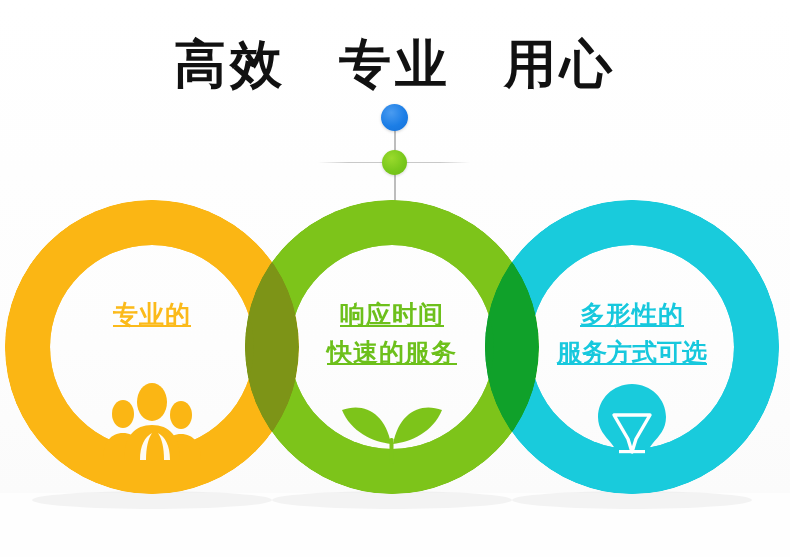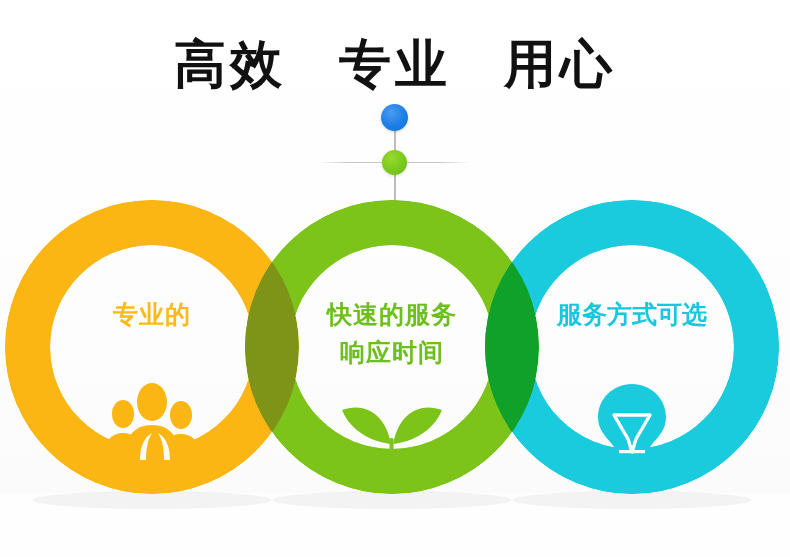--- a/index.html
+++ b/index.html
@@ -109,20 +109,21 @@
     text-align: center;
     pointer-events: none;
   }
   .circle-text {
     font-family: "DejaVu Sans", "Liberation Sans", sans-serif;
     font-size: 25px;
     font-weight: 700;
     line-height: 38px;
     letter-spacing: 1px;
     white-space: nowrap;
+    text-decoration: underline;
   }
   .circle-text.small {
     font-size: 25px;
     letter-spacing: 0px;
   }
   .c1 { left: 47px;  top: 296px; }
   .c2 { left: 287px; top: 296px; }
   .c3 { left: 527px; top: 296px; }
 
   .c1 .circle-text { color: #fbba1a; }
@@ -325,35 +326,36 @@
 
       <ellipse cx="55" cy="20" rx="15" ry="19" fill="#fbb614"></ellipse>
       <path d="M27 78 C27 54 38 43 55 43 C72 43 83 54 83 78 Z" fill="#fbb614"></path>
 
       <path d="M43 78 C43 63 48 55 55 51 C51 57 49 66 49 78 Z" fill="#ffffff" opacity="0.95"></path>
       <path d="M67 78 C67 66 65 57 61 51 C68 55 73 63 73 78 Z" fill="#ffffff" opacity="0.95"></path>
     </svg>
   </div>
 
   <div class="circle-content c2">
+    <div class="circle-text">响应时间</div>
     <div class="circle-text">快速的服务</div>
-    <div class="circle-text">响应时间</div>
   </div>
   <div class="icon-wrap i2">
     <svg width="118" height="88" viewBox="0 0 118 88">
 
       <path d="M58 66 C40 64 18 54 9 32 C30 24 52 34 58 66 Z" fill="#7dc41a"></path>
 
       <path d="M60 66 C78 64 100 54 109 32 C88 24 66 34 60 66 Z" fill="#7dc41a"></path>
 
       <rect x="56.5" y="60" width="4" height="26" rx="1.6" fill="#7dc41a"></rect>
     </svg>
   </div>
 
   <div class="circle-content c3">
+    <div class="circle-text">多形性的</div>
     <div class="circle-text small">服务方式可选</div>
   </div>
   <div class="icon-wrap i3">
     <svg width="96" height="84" viewBox="0 0 96 84">
 
       <path d="M48 2 C29 2 14 17 14 35 C14 47 21 54 27 61 C31 66 33 70 33 74 L63 74 C63 70 65 66 69 61 C75 54 82 47 82 35 C82 17 67 2 48 2 Z" fill="#19cbdc"></path>
 
       <path d="M30 33 L66 33 L52 57 L48 70 L44 57 Z" fill="none" stroke="#ffffff" stroke-width="3.4" stroke-linejoin="round"></path>
 
       <rect x="33" y="77" width="30" height="3.2" fill="#19cbdc"></rect>

